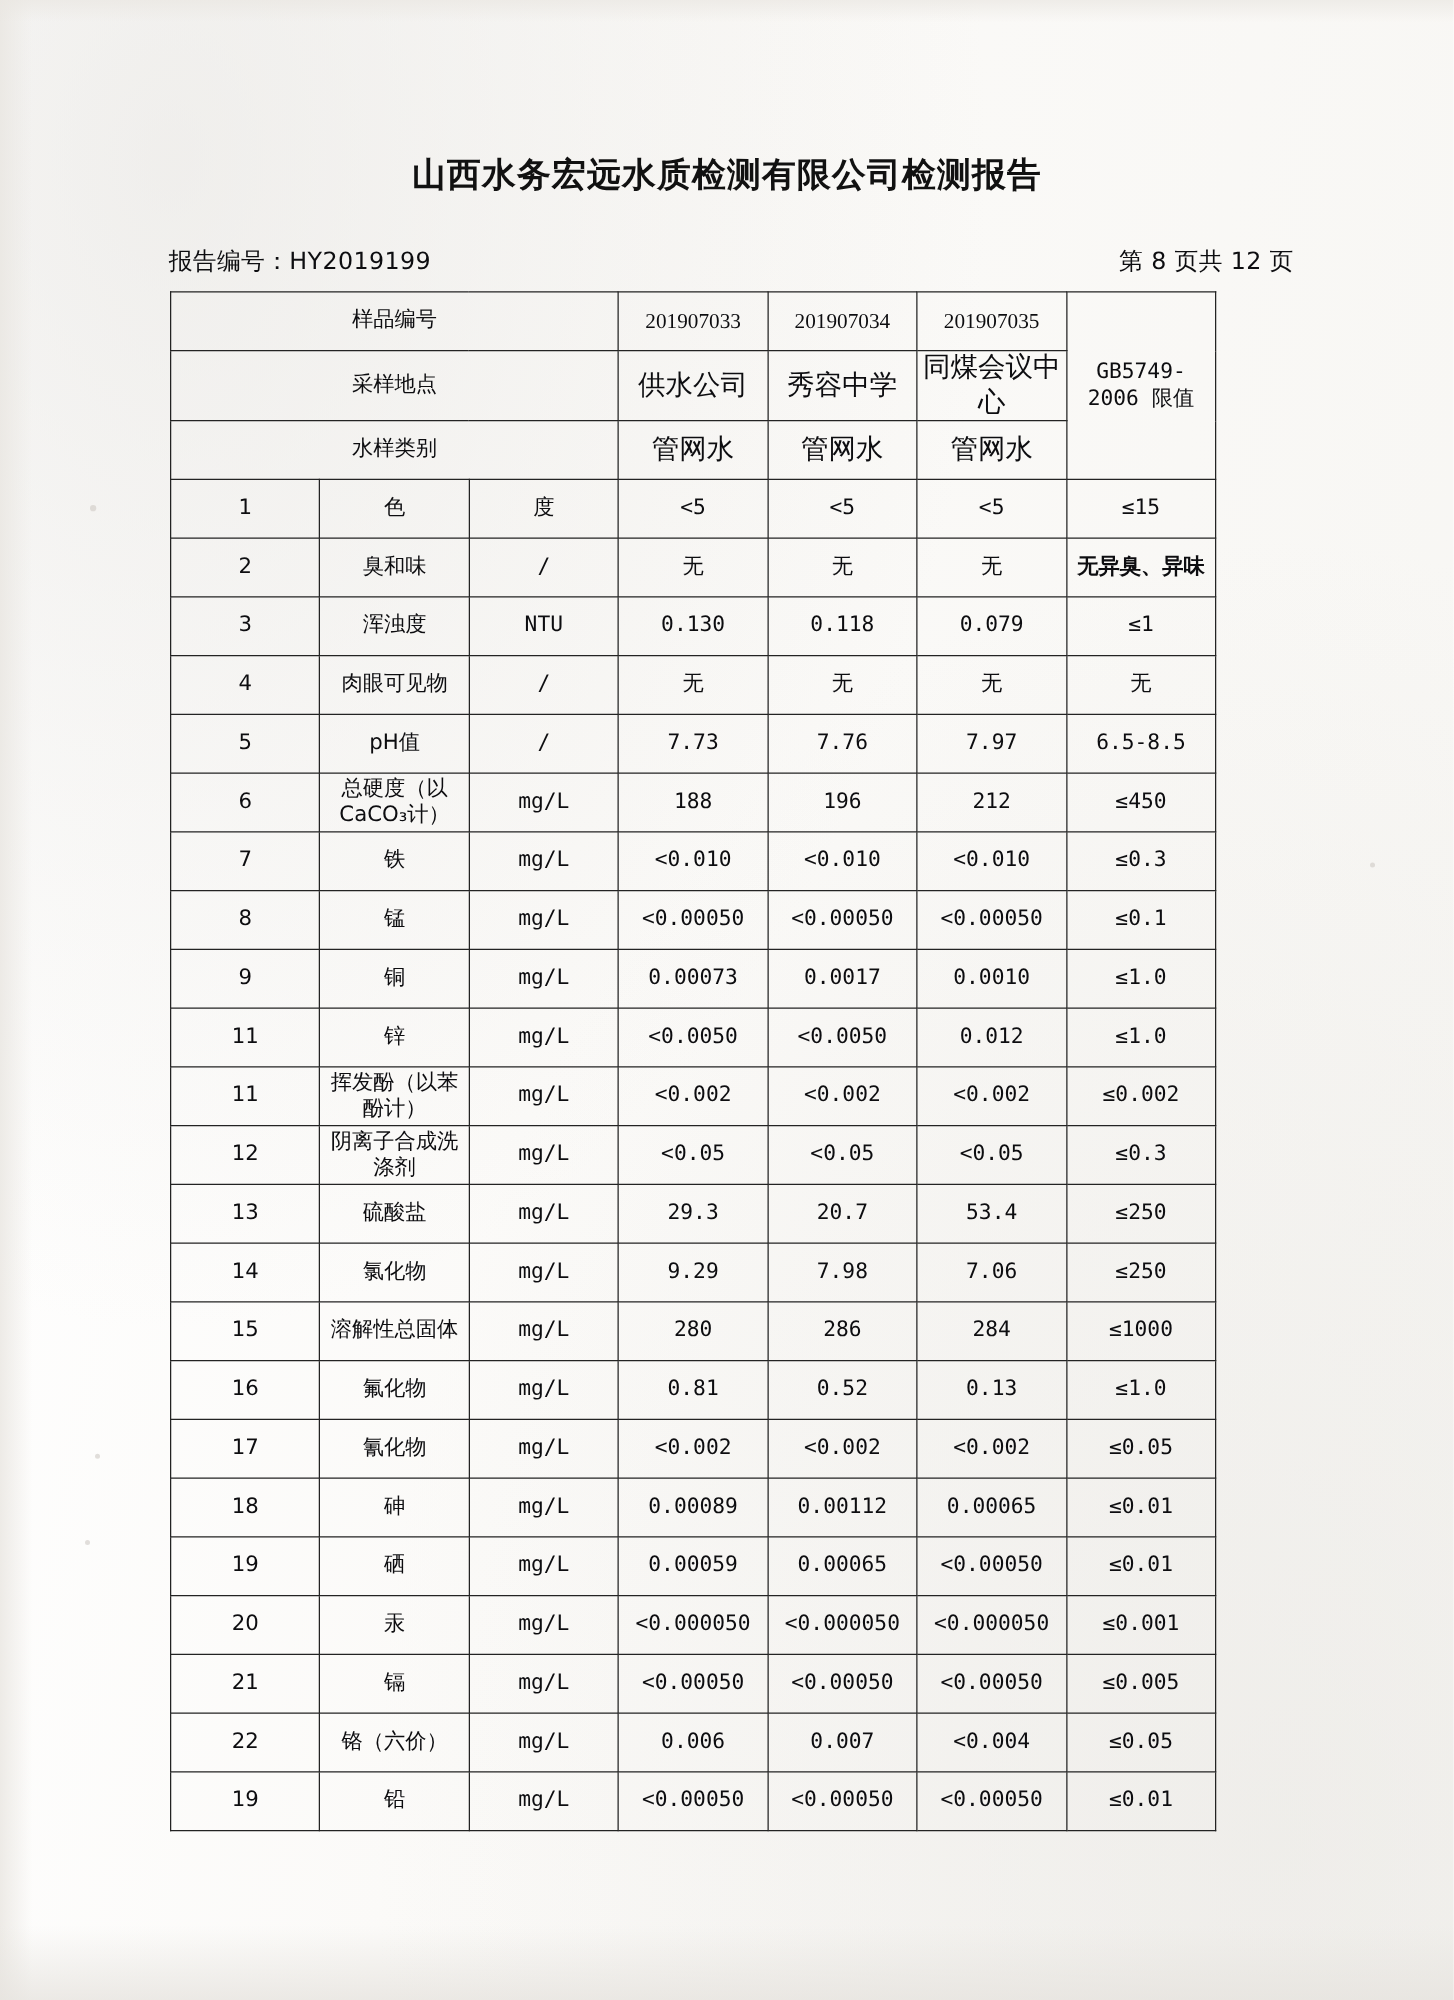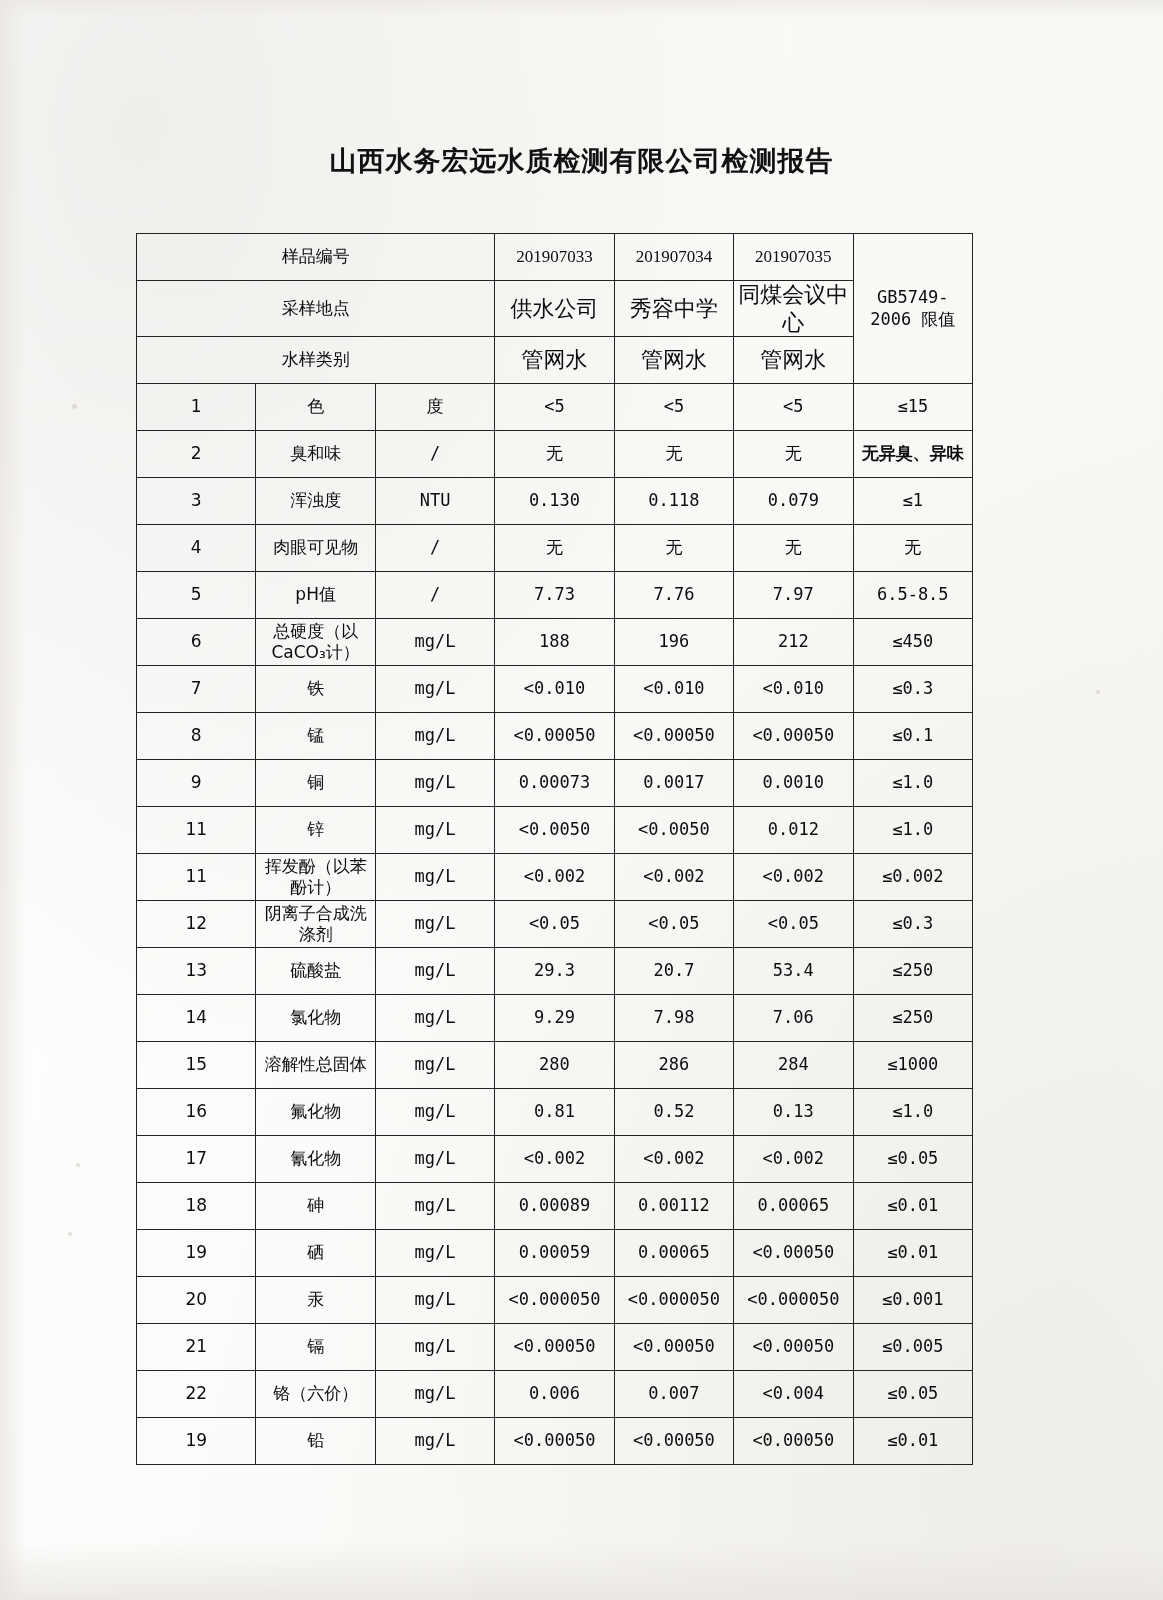--- a/index.html
+++ b/index.html
@@ -46,21 +46,21 @@
   }
   .speck {
     position: absolute;
     background: #cfcac4;
     border-radius: 50%;
     opacity: .6;
   }
 
   .doc-title {
     position: absolute;
-    top: 143px;
+    top: 122px;
     left: 0;
     width: 1163px;
     text-align: center;
     font-family: "DejaVu Sans", "Liberation Sans", sans-serif;
     font-weight: bold;
     font-size: 27px;
     letter-spacing: 1px;
     color: #111;
   }
 
@@ -138,20 +138,24 @@
   <div class="paper-edge-top"></div>
   <div class="paper-edge-bottom"></div>
 
   <div class="speck" style="left:72px;top:404px;width:5px;height:5px;"></div>
   <div class="speck" style="left:76px;top:1163px;width:4px;height:4px;"></div>
   <div class="speck" style="left:68px;top:1232px;width:4px;height:4px;"></div>
   <div class="speck" style="left:1096px;top:690px;width:4px;height:4px;"></div>
 
   <div class="doc-title">山西水务宏远水质检测有限公司检测报告</div>
 
+  <div class="meta-row">
+    <div class="meta-left">报告编号：HY2019199</div>
+    <div class="meta-right">第 8 页共 12 页</div>
+  </div>
 
   <table class="report">
     <tbody>
       <tr>
         <td class="hdr-label" colspan="3">样品编号</td>
         <td class="hdr-val">201907033</td>
         <td class="hdr-val">201907034</td>
         <td class="hdr-val">201907035</td>
         <td class="std" rowspan="3">
           <span>GB5749-</span><br>

